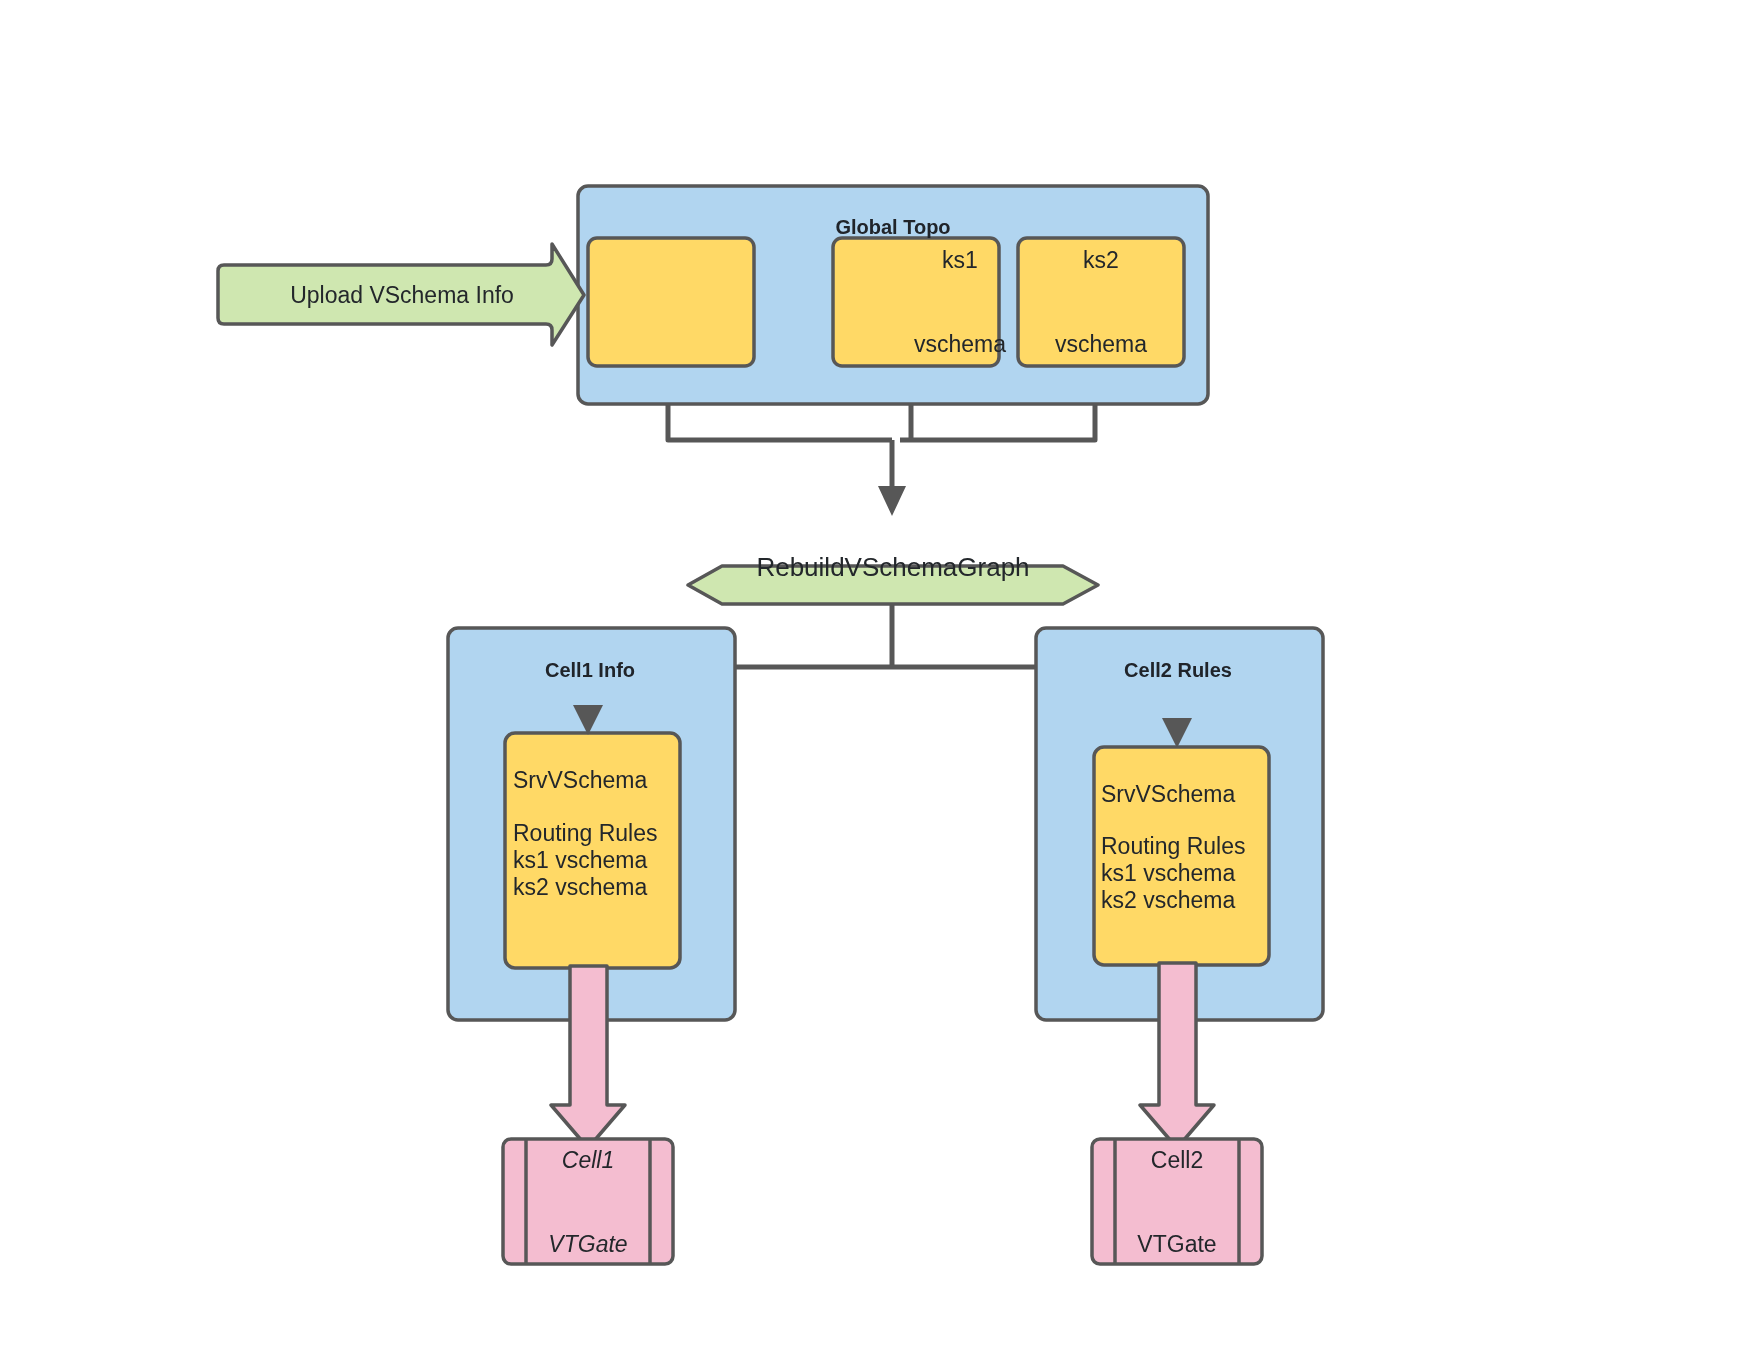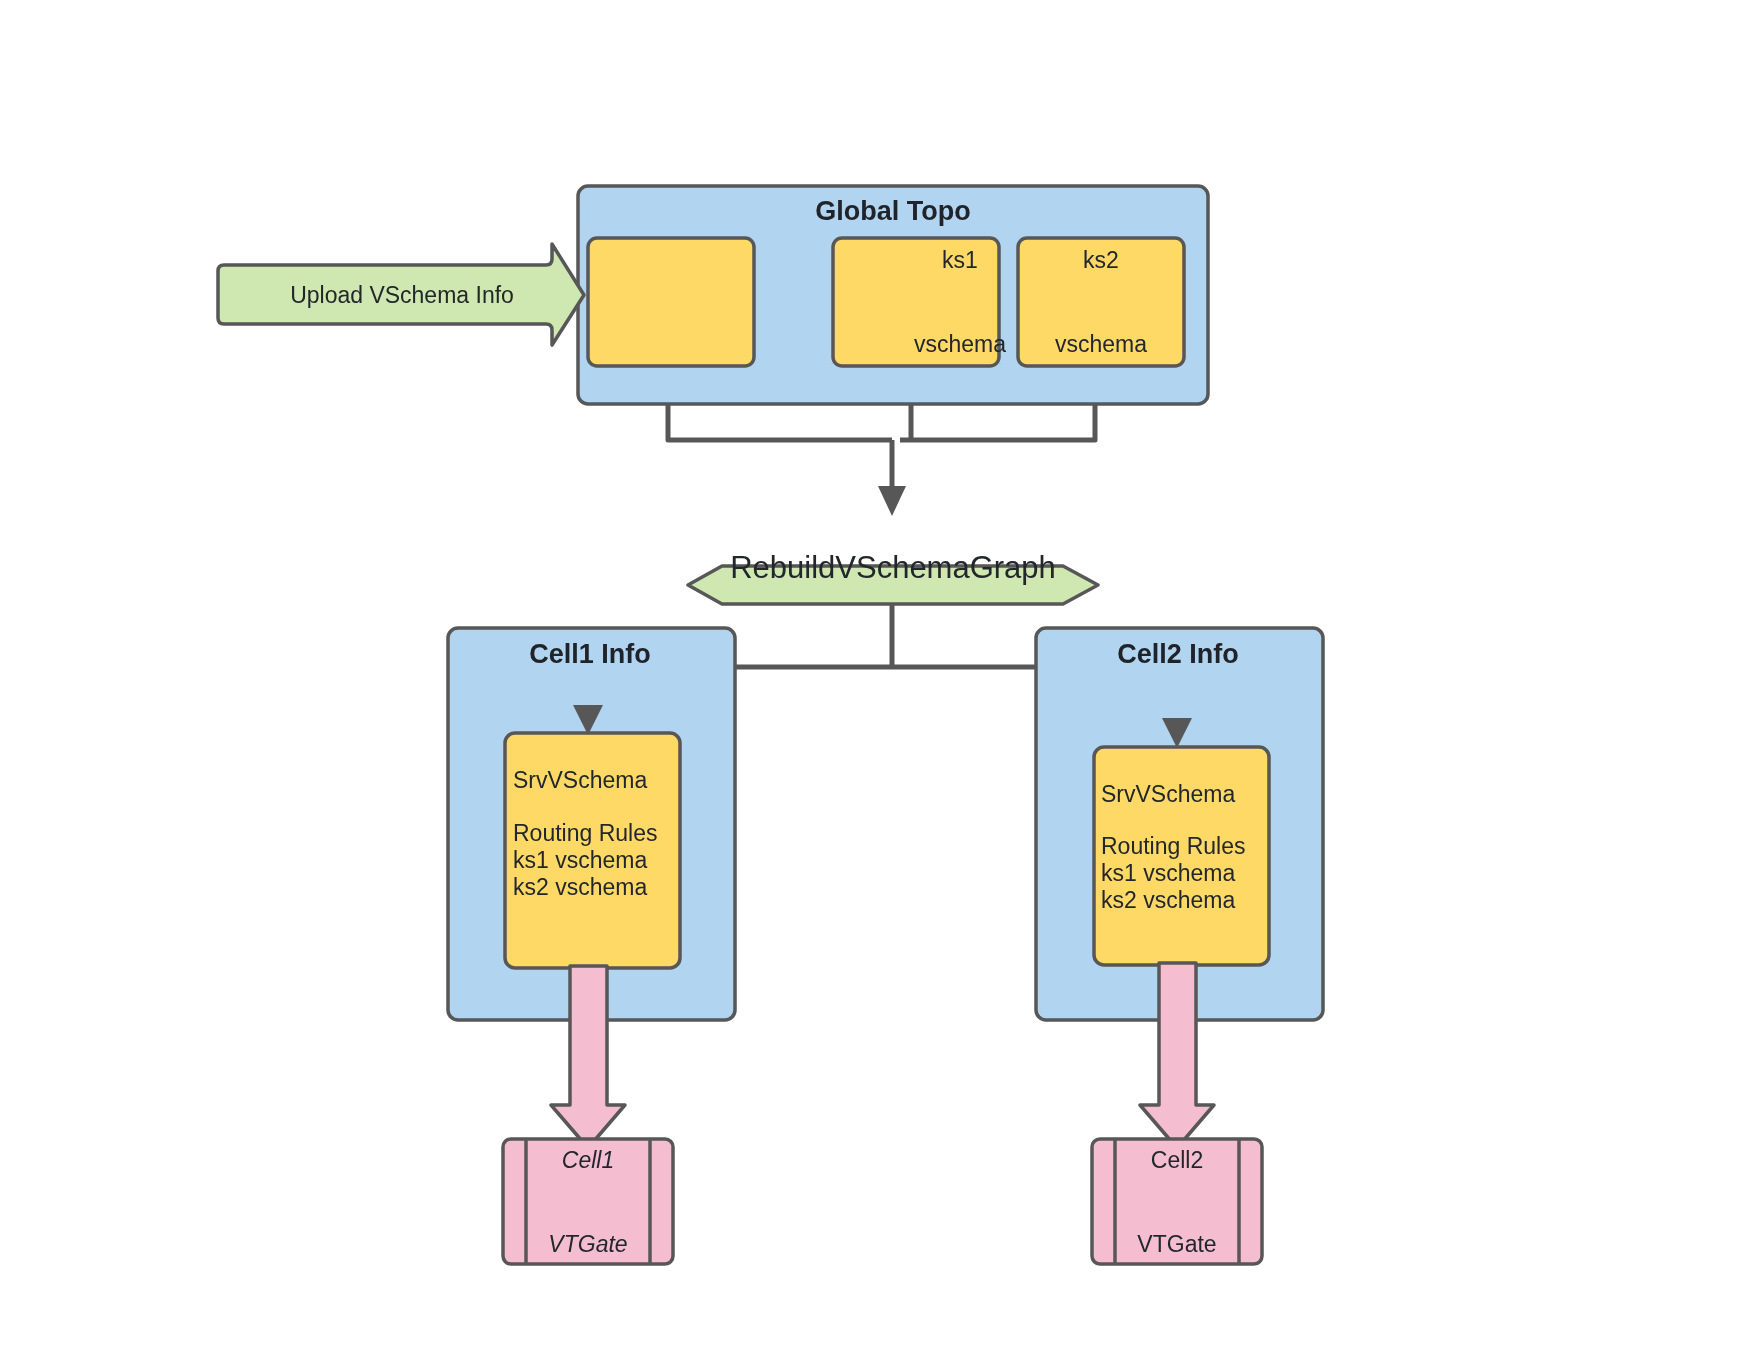--- a/index.html
+++ b/index.html
@@ -59,38 +59,39 @@
   }
   .lbl-center {
     text-align: center;
     transform: translate(-50%, -50%);
   }
   .lbl-left {
     text-align: left;
     transform: translate(0, -50%);
   }
   .container-title {
-    font-size: 27px;
+    font-size: 20px;
     font-weight: bold;
     color: #20242a;
+    margin-top: 16px;
   }
   .node-text {
     font-size: 23px;
     font-weight: normal;
   }
   .node-text-left {
     font-size: 23px;
     font-weight: normal;
   }
   .arrow-label {
     font-size: 23px;
     font-weight: normal;
   }
   .hex-label {
-    font-size: 31px;
+    font-size: 26px;
     font-weight: normal;
   }
 </style>
 </head>
 <body>
 
 <div id="canvas">
 
   <svg id="diagram" viewBox="0 0 1760 1360">
 
@@ -161,21 +162,21 @@
   <div class="lbl lbl-left node-text-left" style="left:513px; top:780px;">SrvVSchema</div>
   <div class="lbl lbl-left node-text-left" style="left:513px; top:833px;">Routing Rules</div>
   <div class="lbl lbl-left node-text-left" style="left:513px; top:860px;">ks1 vschema</div>
   <div class="lbl lbl-left node-text-left" style="left:513px; top:887px;">ks2 vschema</div>
 
   <div class="lbl lbl-center node-text" style="left:588px; top:1202px;font-style:italic;">
     <div>Cell1</div>
     <div>VTGate</div>
   </div>
 
-  <div class="lbl lbl-center container-title" style="left:1178px; top:654px;">Cell2 Info</div>
+  <div class="lbl lbl-center container-title" style="left:1178px; top:654px;">Cell2 Rules</div>
 
   <div class="lbl lbl-left node-text-left" style="left:1101px; top:794px;">SrvVSchema</div>
   <div class="lbl lbl-left node-text-left" style="left:1101px; top:846px;">Routing Rules</div>
   <div class="lbl lbl-left node-text-left" style="left:1101px; top:873px;">ks1 vschema</div>
   <div class="lbl lbl-left node-text-left" style="left:1101px; top:900px;">ks2 vschema</div>
 
   <div class="lbl lbl-center node-text" style="left:1177px; top:1202px;">
     <div>Cell2</div>
     <div>VTGate</div>
   </div>

